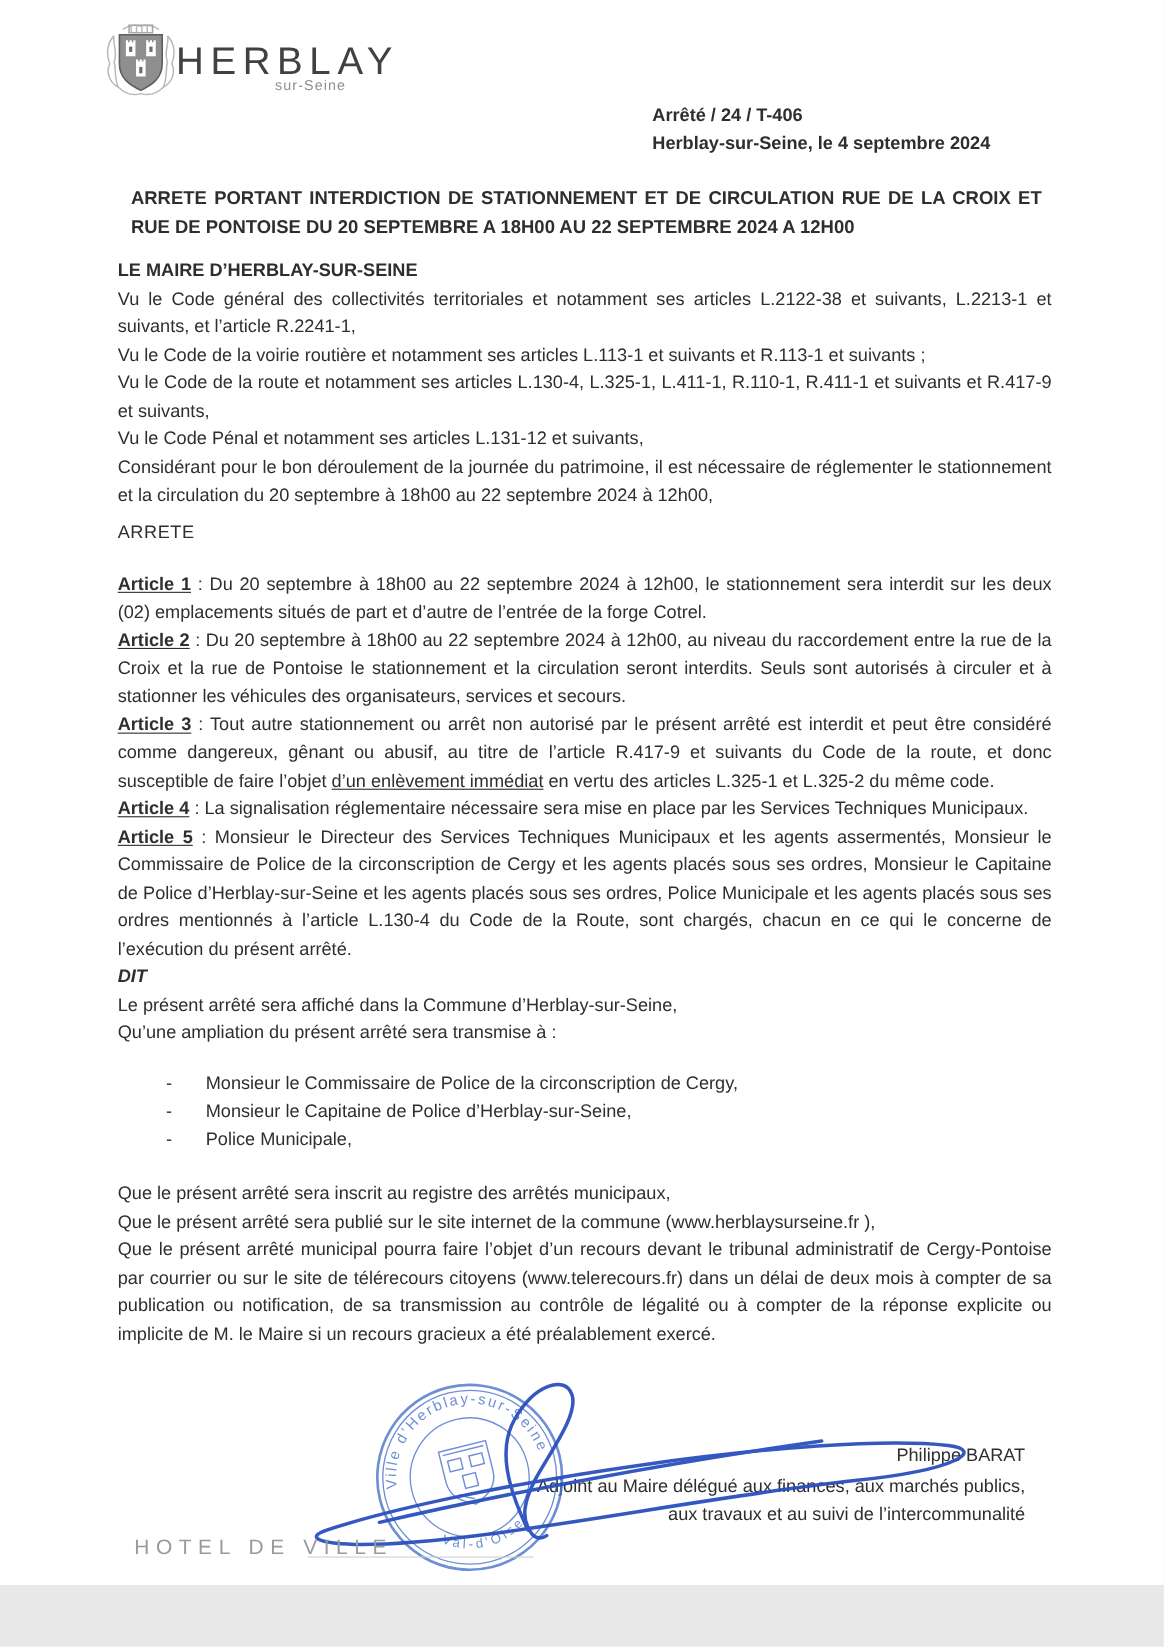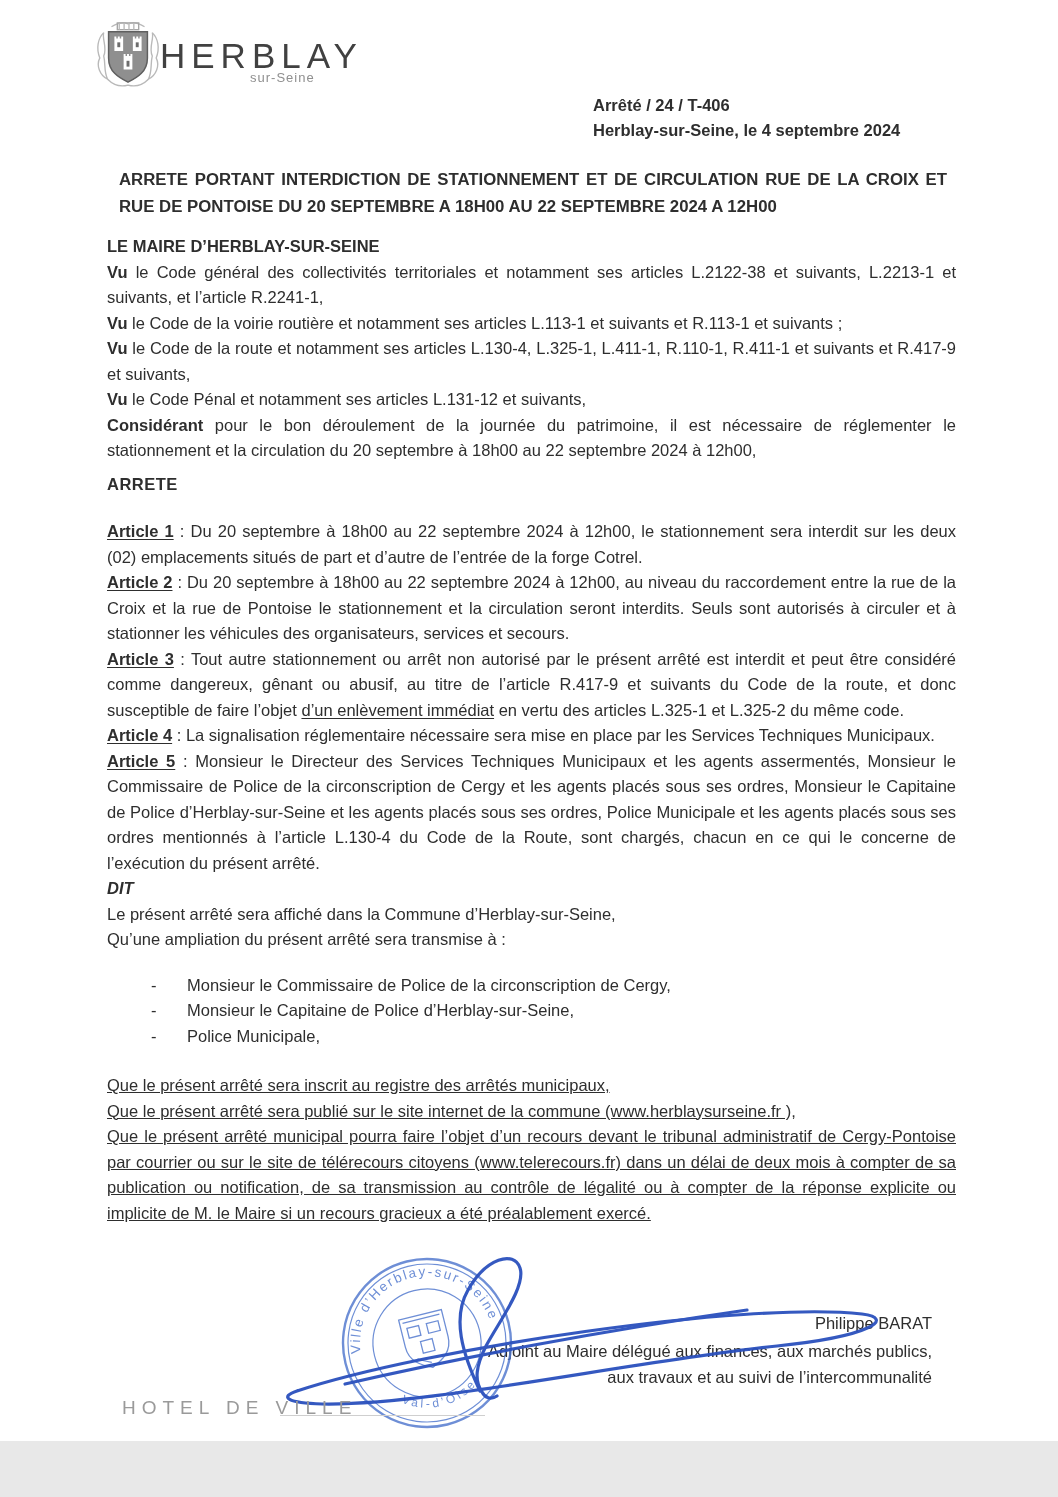--- a/index.html
+++ b/index.html
@@ -28,33 +28,33 @@
   .doc{
     position:absolute;left:107px;top:166px;width:849px;
     font-size:16.5px;line-height:25.5px;
   }
   .doc p{margin:0;text-align:justify;}
   .doc-title{
     font-weight:700;margin:0 0 14px 12px !important;width:828px;
     text-align:right;font-size:16.8px;line-height:27px;
   }
   .authority{font-weight:700;text-align:left !important;}
-  .lead{font-weight:700;}
+  .lead{font-weight:400;}
   .sec-heading{
-    text-align:left;font-weight:700;
+    text-align:left;font-weight:400;
     margin:8px 0 22px 0 !important;letter-spacing:.5px;
   }
   .art-label{font-weight:700;text-decoration:underline;text-underline-offset:2px;}
   .uline{text-decoration:underline;text-underline-offset:2px;}
   .dit{font-weight:700;font-style:italic;text-align:left !important;}
   .plain{text-align:left !important;}
   .recipients{margin:20px 0 24px 0;}
   .recipient-row{display:flex;}
   .recipient-dash{width:36px;padding-left:44px;box-sizing:content-box;flex:none;}
-  .closing{margin-top:6px;text-decoration:underline;}
+  .closing{margin-top:6px;}
   
   .sig-block{
     position:absolute;right:126px;top:1293px;text-align:right;
     font-size:16.5px;line-height:26.5px;
   }
   .sig-name{margin-bottom:1px;margin-top:17px;}
   .stamp-svg{position:absolute;left:277px;top:1246px;width:620px;height:234px;pointer-events:none;}
   
   .footer{position:absolute;left:122px;top:1397px;color:#a6a6a6;}
   .footer-title{font-size:19px;letter-spacing:6px;color:#9a9a9a;margin-bottom:4px;}

